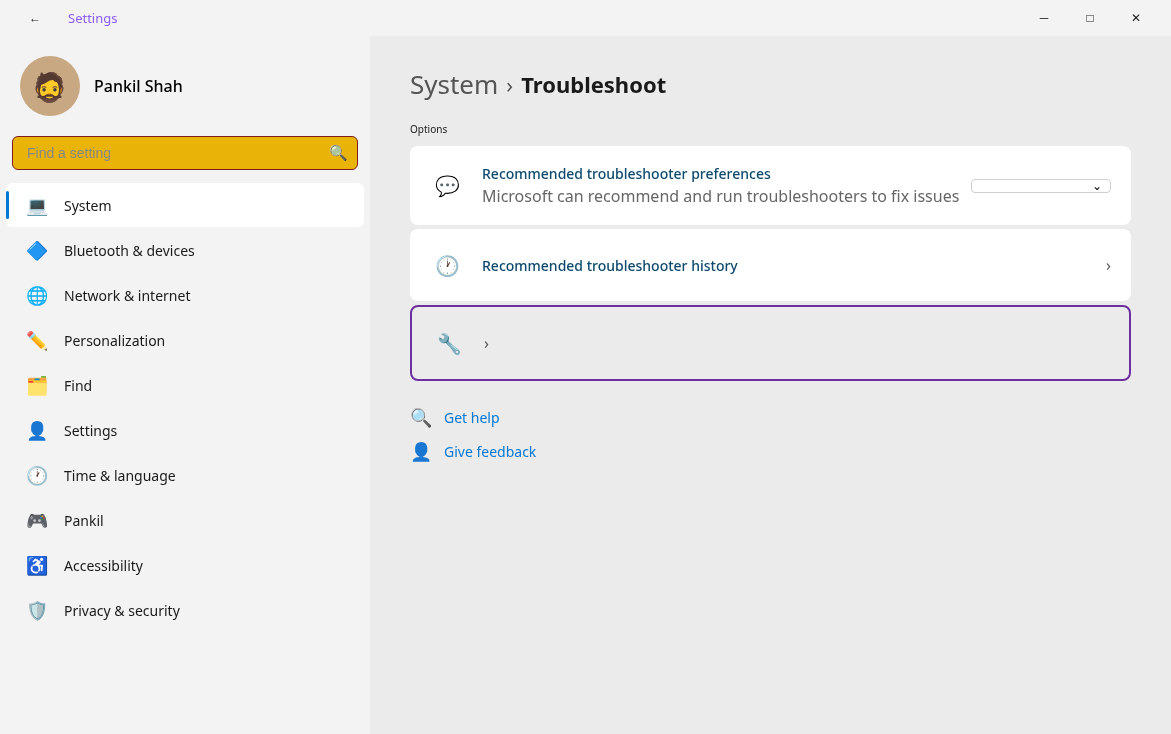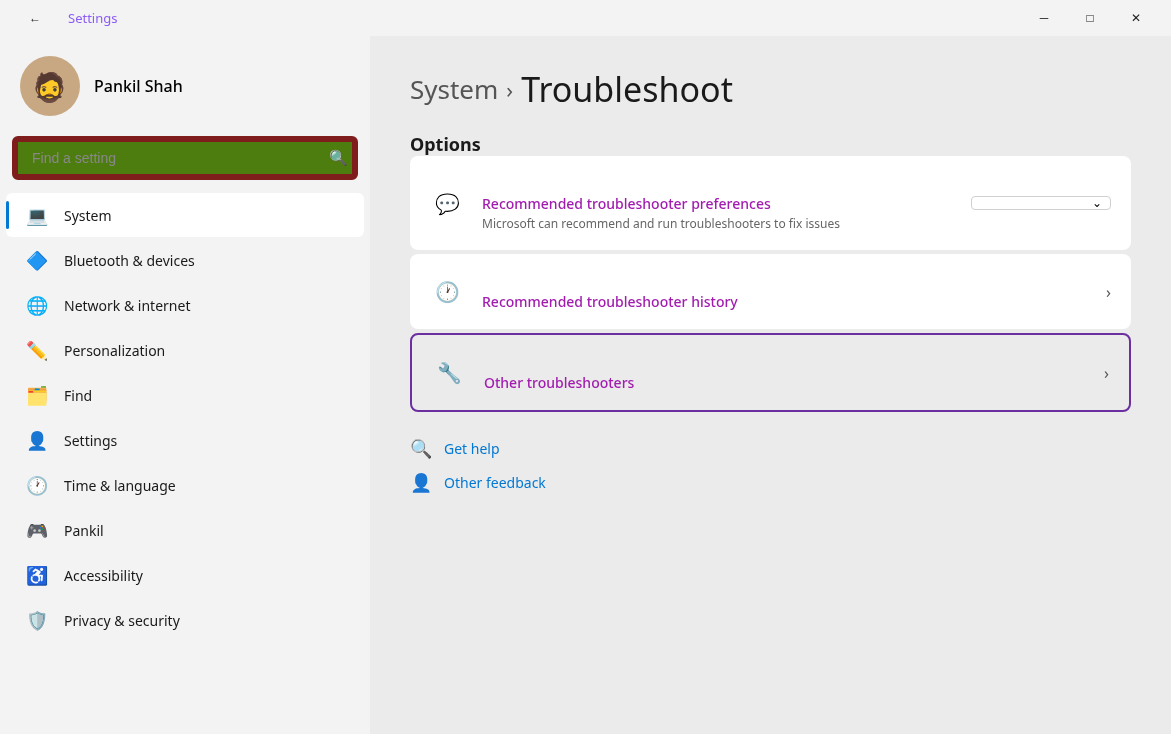--- a/index.html
+++ b/index.html
@@ -92,22 +92,22 @@
     }
 
     .search-box {
       margin: 4px 12px 12px 12px;
       position: relative;
     }
     .search-input {
       width: 100%;
       padding: 8px 36px 8px 14px;
       border-radius: 6px;
-      border: 6px solid #7f1d1d;
-      background: #4d7c0f;
+      border: 1px solid #7f1d1d;
+      background: #eab308;
       font-size: 14px;
       outline: none;
       color: #1a1a1a;
     }
     .search-input::placeholder { color: #888; }
     .search-icon-btn {
       position: absolute;
       right: 10px;
       top: 50%;
       transform: translateY(-50%);
@@ -172,29 +172,30 @@
       font-size: 26px;
       color: #555;
       font-weight: 400;
       cursor: pointer;
     }
     .breadcrumb-sep {
       font-size: 22px;
       color: #555;
     }
     .breadcrumb-current {
-      font-size: 34px;
+      font-size: 22px;
+      font-weight: 700;
+      color: #1a1a1a;
+    }
+
+    .section-label {
+      font-size: 10px;
       font-weight: 400;
       color: #1a1a1a;
-    }
-
-    .section-label {
-      font-size: 18px;
-      font-weight: 700;
-      color: #1a1a1a;
+      margin-bottom: 10px;
     }
 
     .card {
       background: white;
       border-radius: 8px;
       margin-bottom: 4px;
     }
     .card-item {
       display: flex;
       align-items: center;
@@ -213,25 +214,24 @@
       color: #444;
       flex-shrink: 0;
       margin-right: 16px;
     }
     .card-text {
       flex: 1;
     }
     .card-title {
       font-size: 14px;
       font-weight: 500;
-      color: #a21caf;
-      margin-top: 20px;
+      color: #0c4a6e;
     }
     .card-subtitle {
-      font-size: 12px;
+      font-size: 16px;
       color: #666;
       margin-top: 2px;
     }
     .card-action {
       display: flex;
       align-items: center;
     }
     .dropdown-btn {
       border: 1px solid #d0d0d0;
       background: white;
@@ -392,35 +392,32 @@
       <div class="card-title">Recommended troubleshooter history</div>
     </div>
     <div class="card-action">
       <span class="chevron-right">›</span>
     </div>
   </div>
 </div>
         <div class="card-highlighted" style="margin-top: 4px;">
   <div class="card-item">
     <div class="card-icon">🔧</div>
-    <div class="card-text">
-      <div class="card-title">Other troubleshooters</div>
-    </div>
     <div class="card-action">
       <span class="chevron-right">›</span>
     </div>
   </div>
 </div>
       </div>
 
     <div class="help-section">
       <a class="help-link">
         <span class="help-icon">🔍</span>
         <span>Get help</span>
       </a>
       <a class="help-link">
         <span class="help-icon">👤</span>
-        <span>Other feedback</span>
+        <span>Give feedback</span>
       </a>
     </div>
 
   </div>
 </div>
 
 </body></html>

